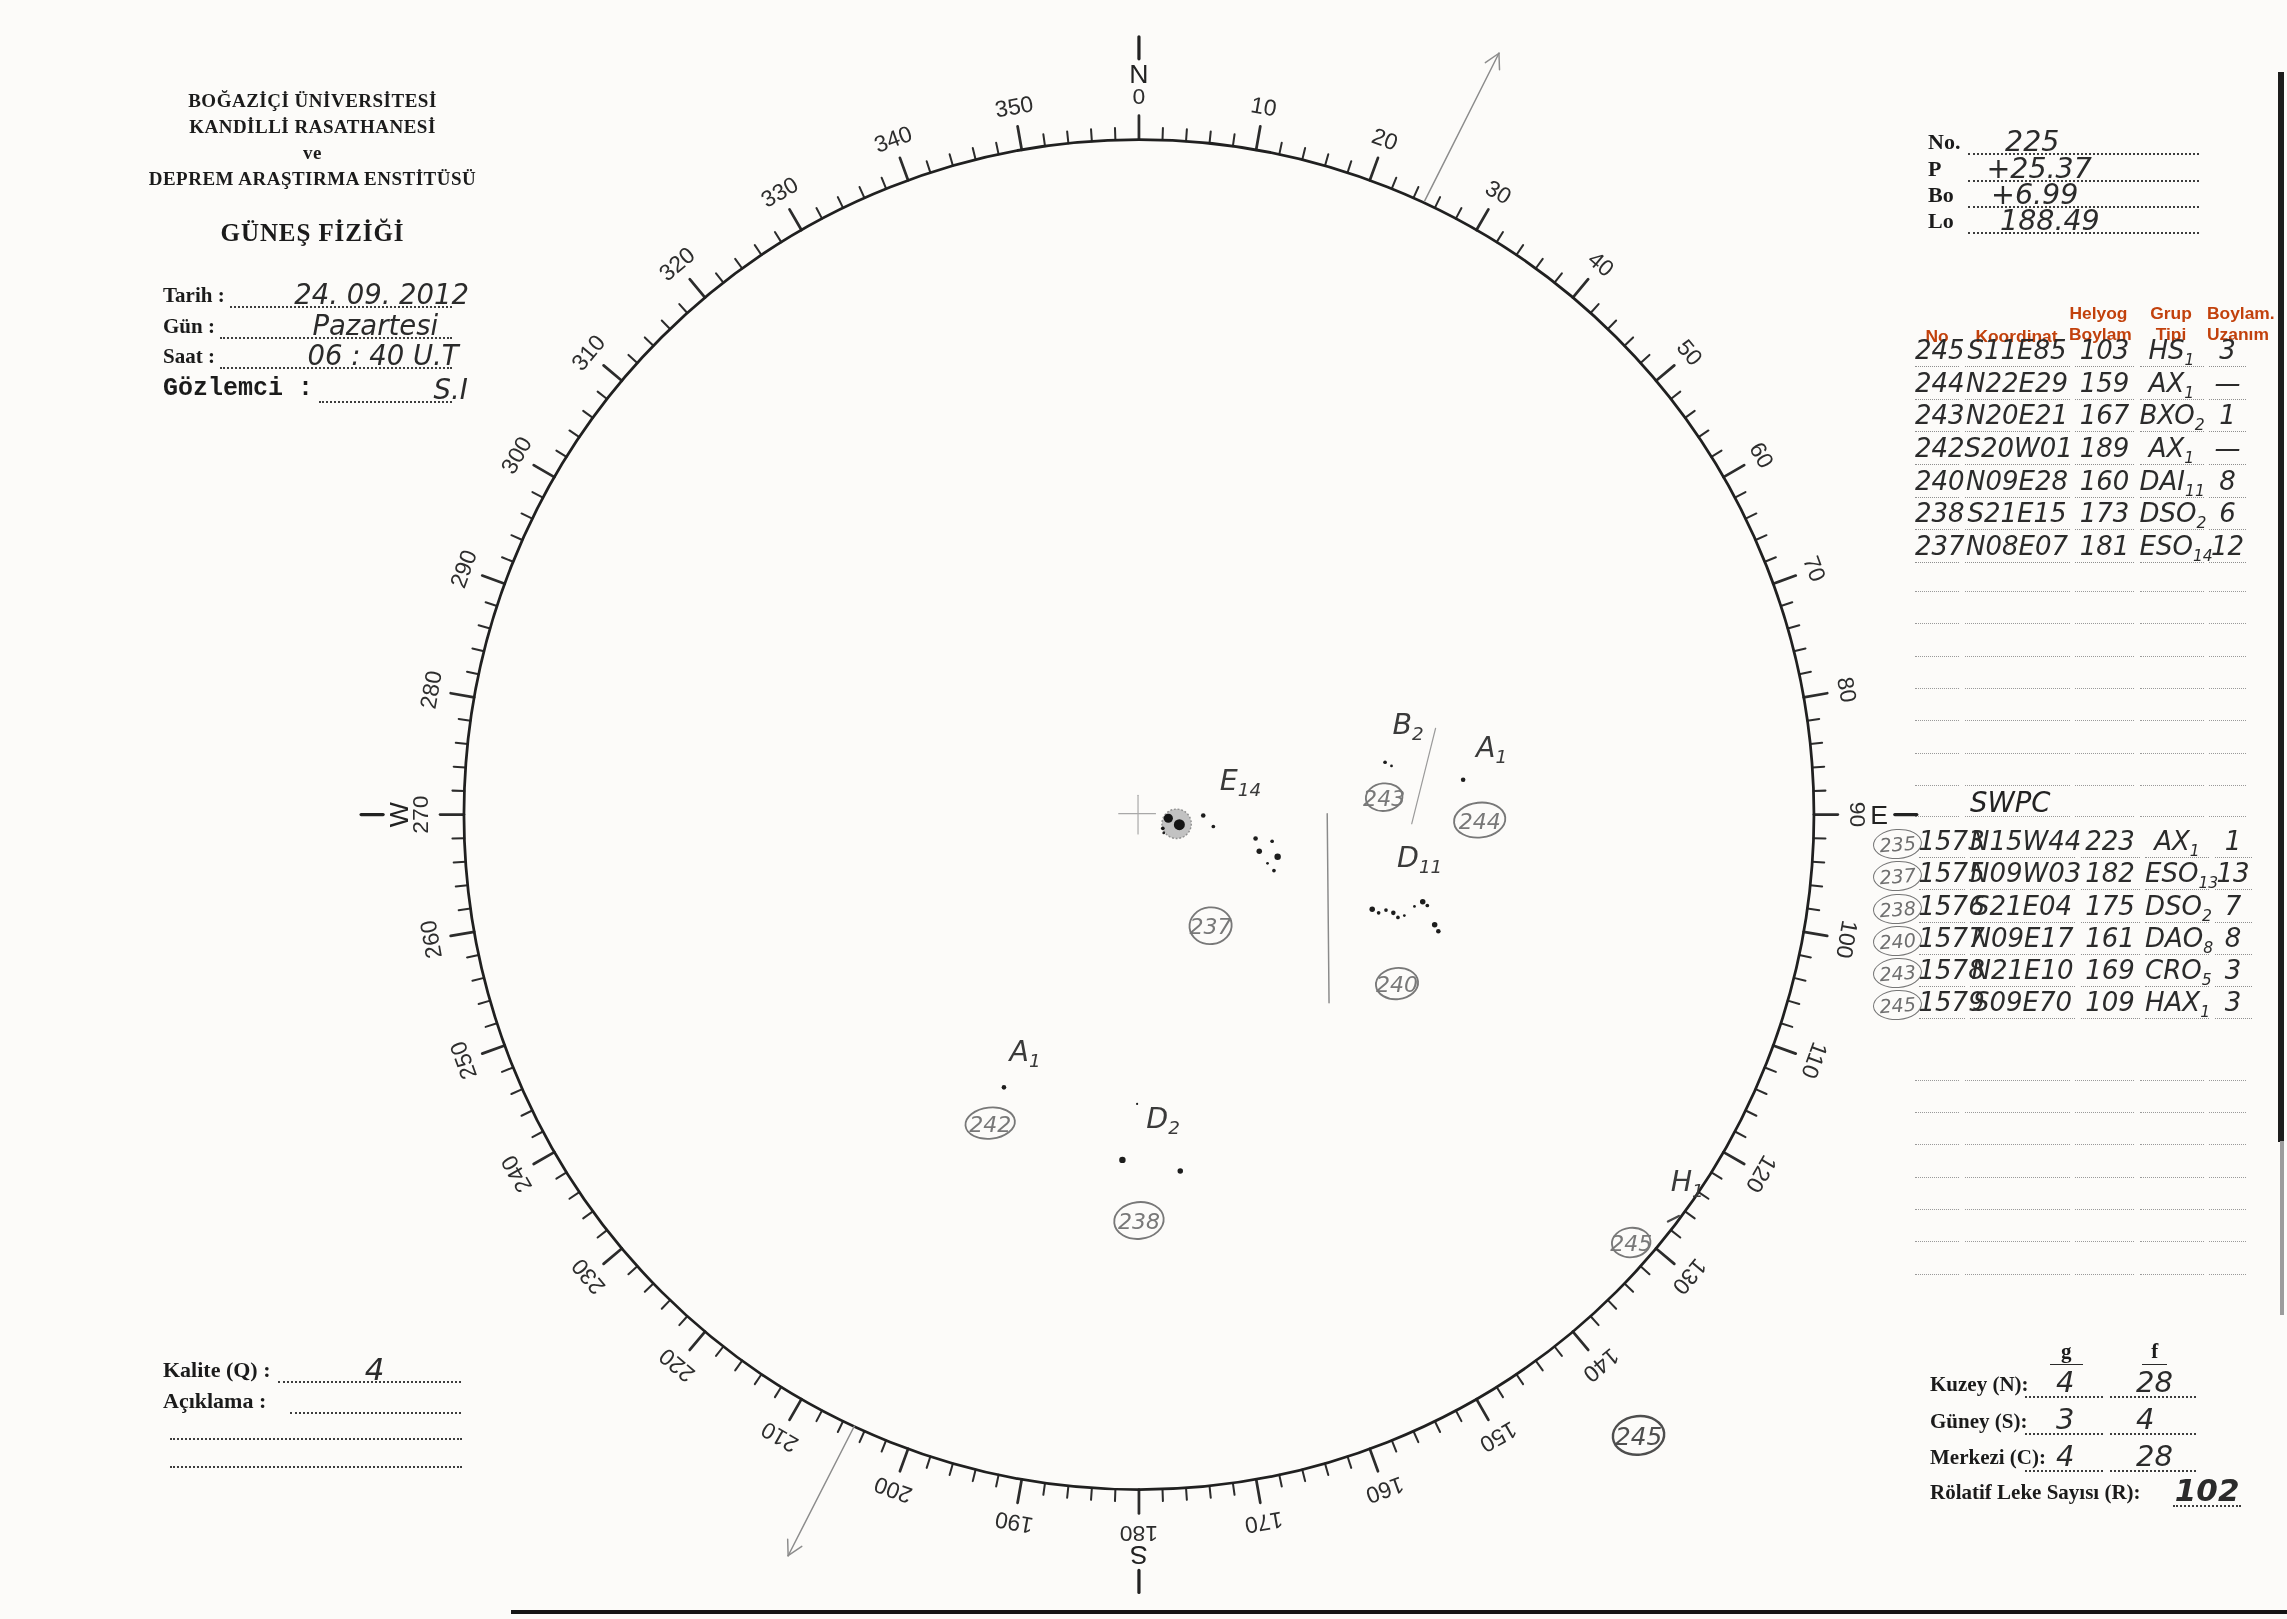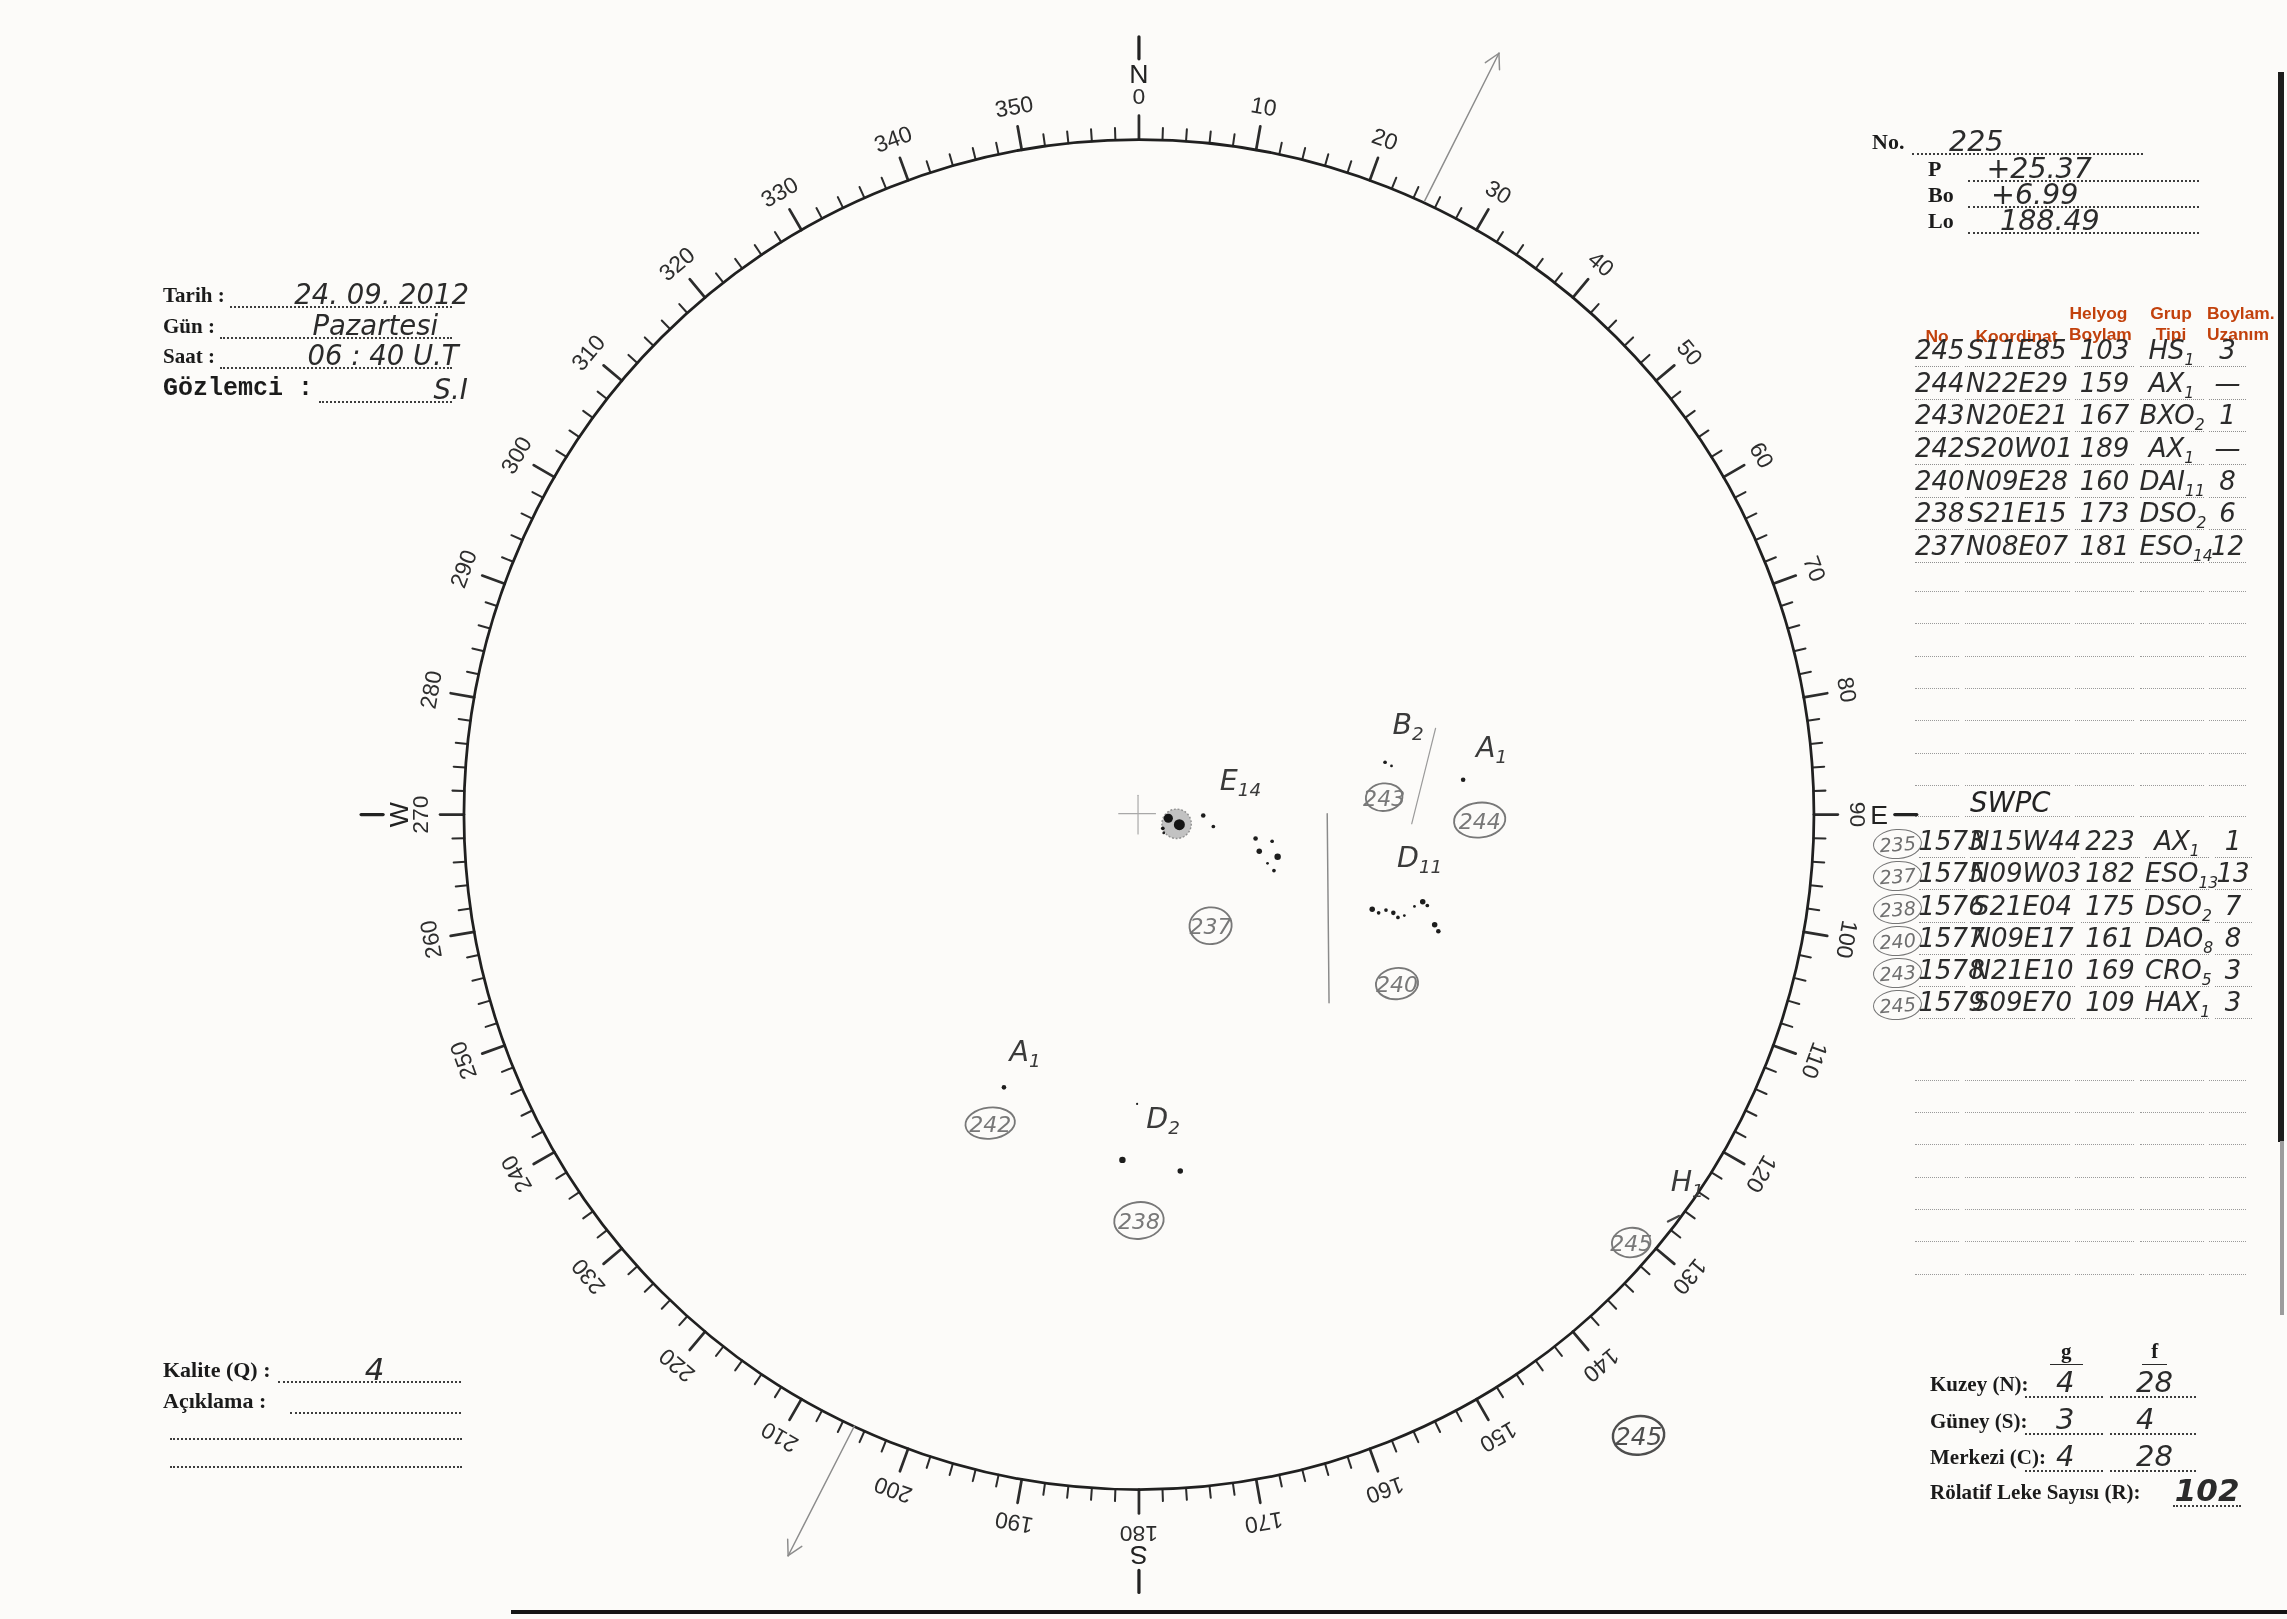--- a/index.html
+++ b/index.html
@@ -23,20 +23,27 @@
            padding:0.9px 5.5px 0 5.5px;font-size:19px;color:#6f6f6f;transform:rotate(-4deg);}
   .edge-right{left:2278px;top:72px;width:5.5px;height:1070px;background:#1d1d1d;}
   .edge-right2{left:2280px;top:1141px;width:3.7px;height:174px;background:#9c9c9c;}
   .edge-bottom{left:511px;top:1610px;width:1777px;height:3.7px;background:#151515;}
 </style>
 </head>
 <body>
 
 <div class="page">
 
+  <div class="abs inst print-serif">
+    <div>BOĞAZİÇİ ÜNİVERSİTESİ</div>
+    <div>KANDİLLİ RASATHANESİ</div>
+    <div>ve</div>
+    <div>DEPREM ARAŞTIRMA ENSTİTÜSÜ</div>
+    <div class="ttl">GÜNEŞ FİZİĞİ</div>
+  </div>
 
   <div id="obs-fields">
       <div class="fieldrow" style="left: 163px; top: 283px; width: 289px;">
         <span class="print-serif" style="font-size: 21px; margin-right: 5.5px;">Tarih :</span>
         <span class="leader" style="flex: 1 1 0%; position: relative;">
           <span class="hand" style="position: absolute; left: 64px; bottom: -3.7px; font-size: 27.5px; white-space: nowrap;">24. 09. 2012</span>
         </span>
       </div>
       <div class="fieldrow" style="left: 163px; top: 314px; width: 289px;">
         <span class="print-serif" style="font-size: 21px; margin-right: 5.5px;">Gün :</span>
@@ -51,21 +58,21 @@
         </span>
       </div>
       <div class="fieldrow" style="left: 163px; top: 374px; width: 289px;">
         <span class="print-serif" style="font-size: 25px; margin-right: 5.5px; font-family: Liberation Mono, monospace;">Gözlemci :</span>
         <span class="leader" style="flex: 1 1 0%; position: relative;">
           <span class="hand" style="position: absolute; left: 115px; bottom: -3.7px; font-size: 27.5px; white-space: nowrap;">S.I</span>
         </span>
       </div>
     </div>
   <div id="ephem">
-      <div class="fieldrow" style="left: 1872px; top: 129px; width: 271px;">
+      <div class="fieldrow" style="left: 1928px; top: 129px; width: 271px;">
         <span class="print-serif" style="font-size: 22px; width: 40px;">No.</span>
         <span class="leader" style="flex: 1 1 0%; position: relative;">
           <span class="hand" style="position: absolute; left: 37px; bottom: -4.6px; font-size: 28.5px; white-space: nowrap;">225</span>
         </span>
       </div>
       <div class="fieldrow" style="left: 1928px; top: 156px; width: 271px;">
         <span class="print-serif" style="font-size: 22px; width: 40px;">P</span>
         <span class="leader" style="flex: 1 1 0%; position: relative;">
           <span class="hand" style="position: absolute; left: 18.4px; bottom: -4.6px; font-size: 28.5px; white-space: nowrap;">+25.37</span>
         </span>

